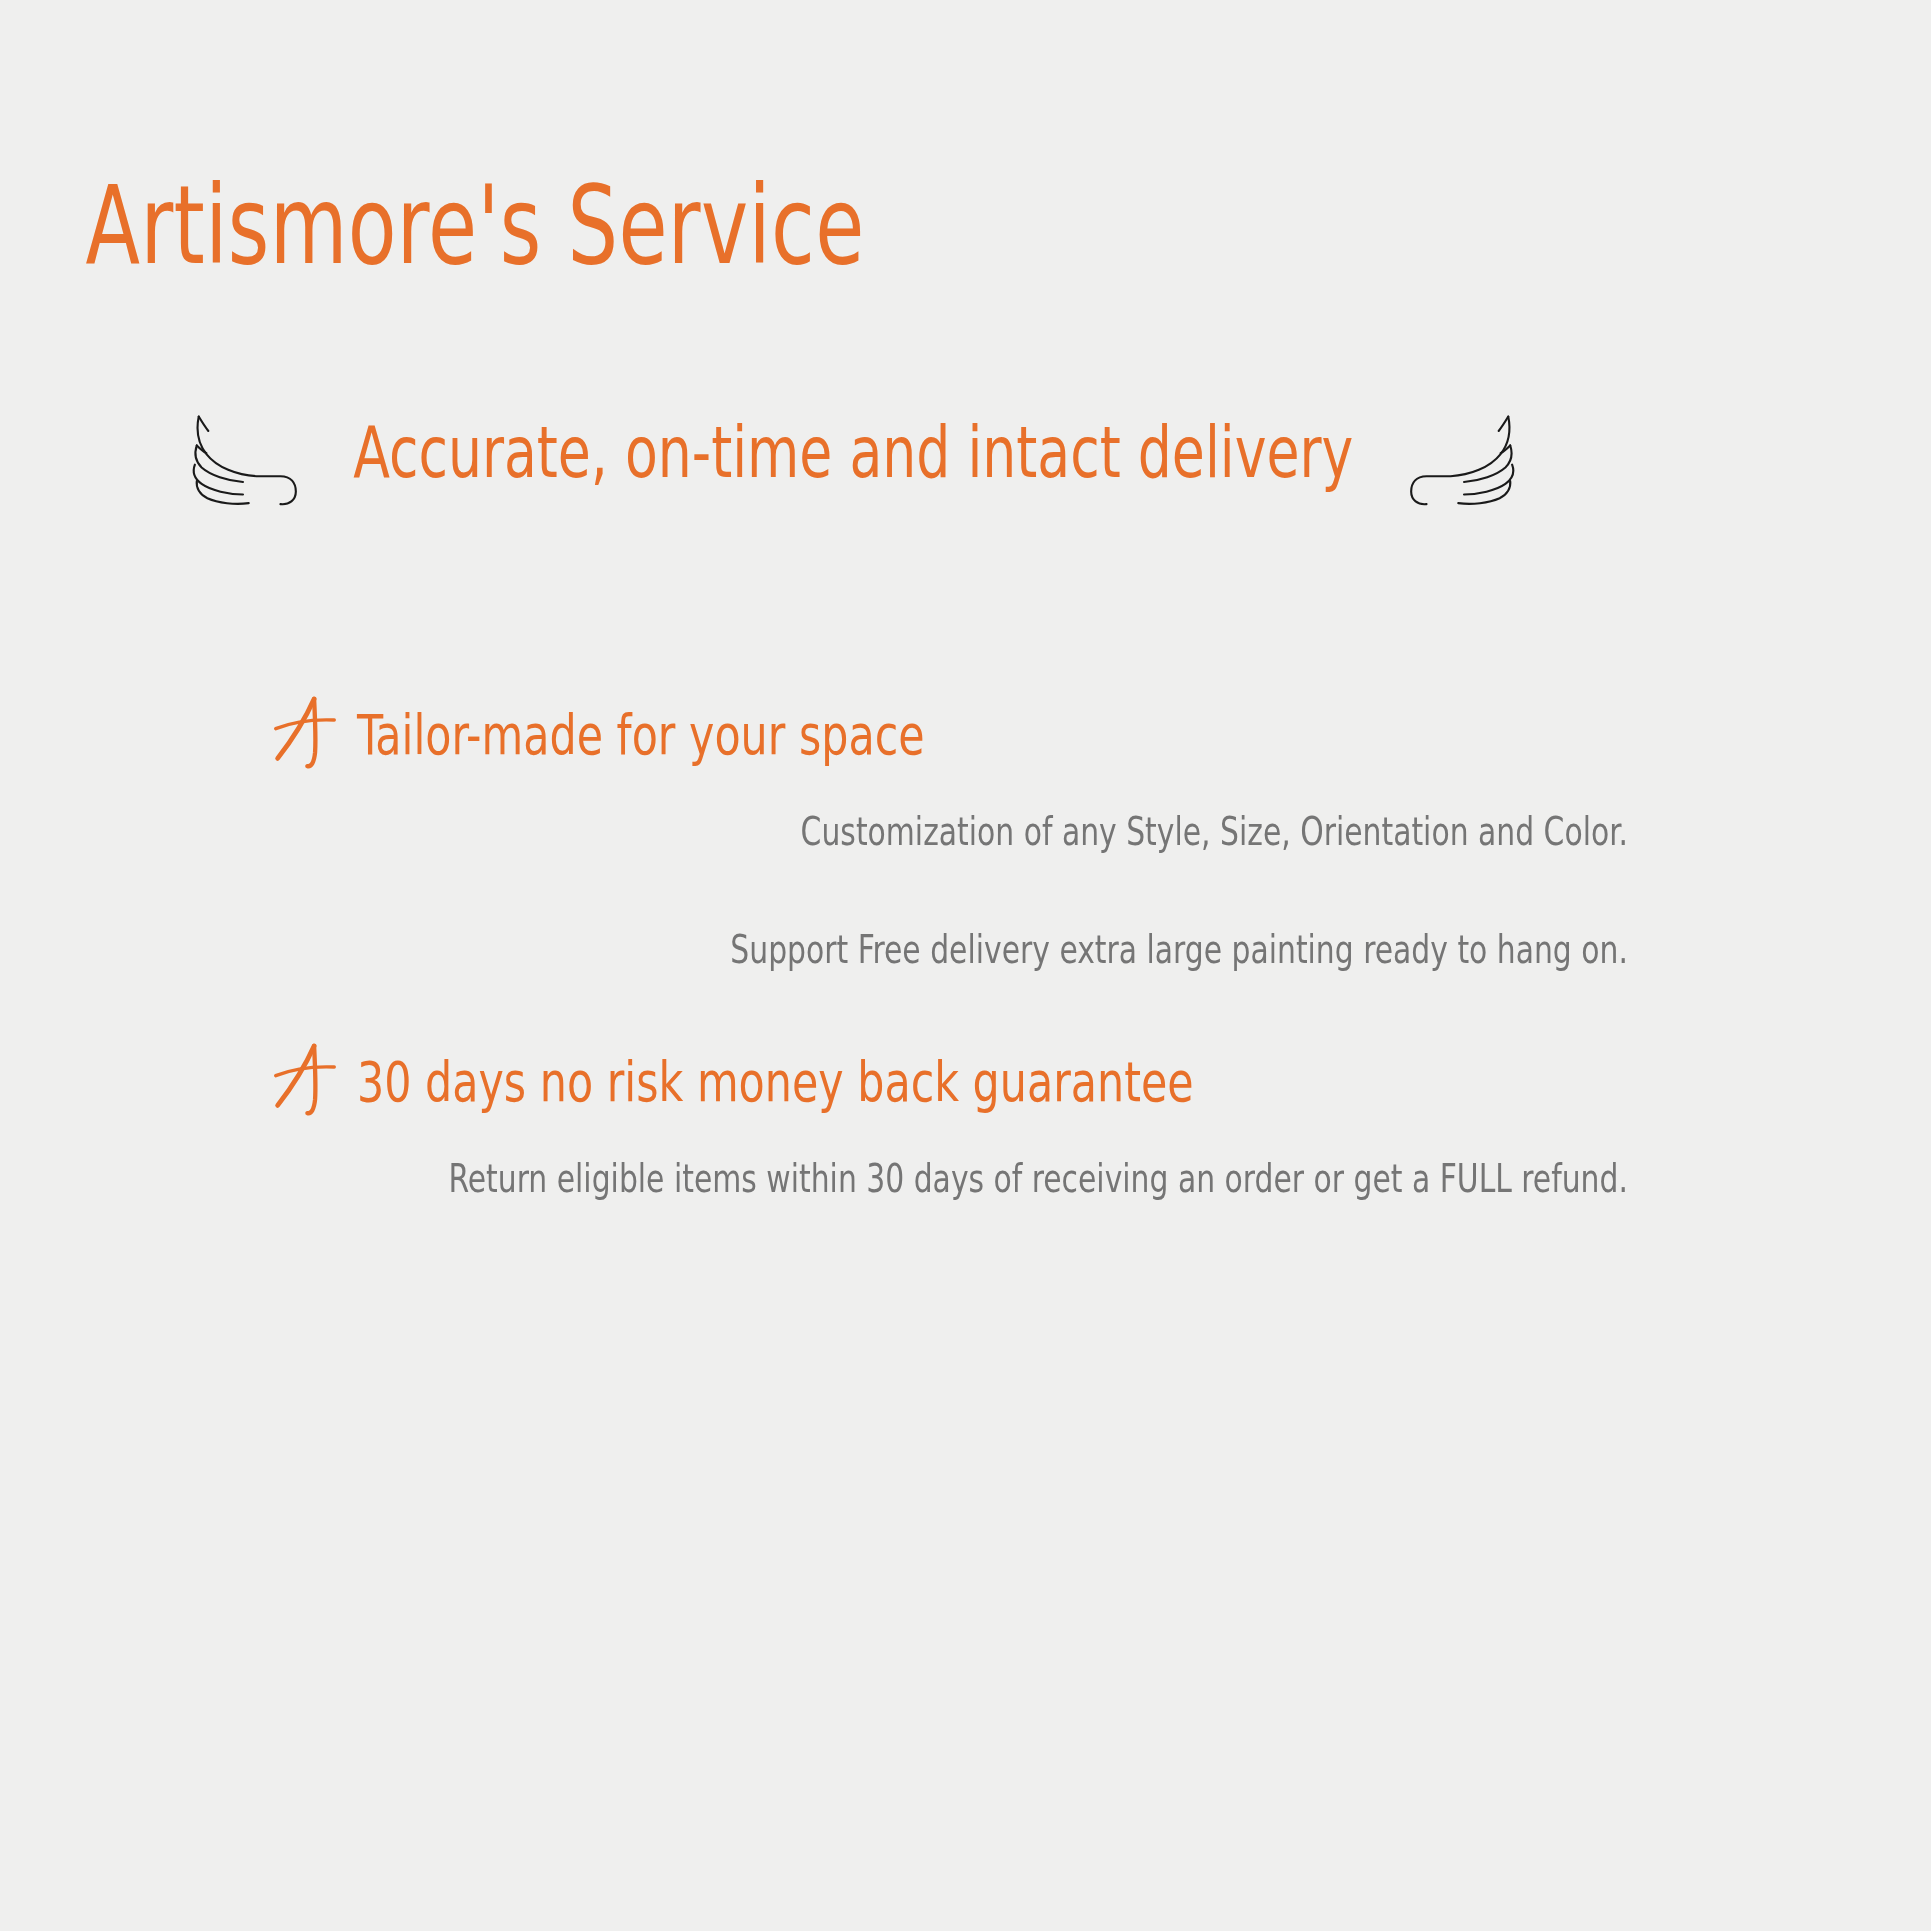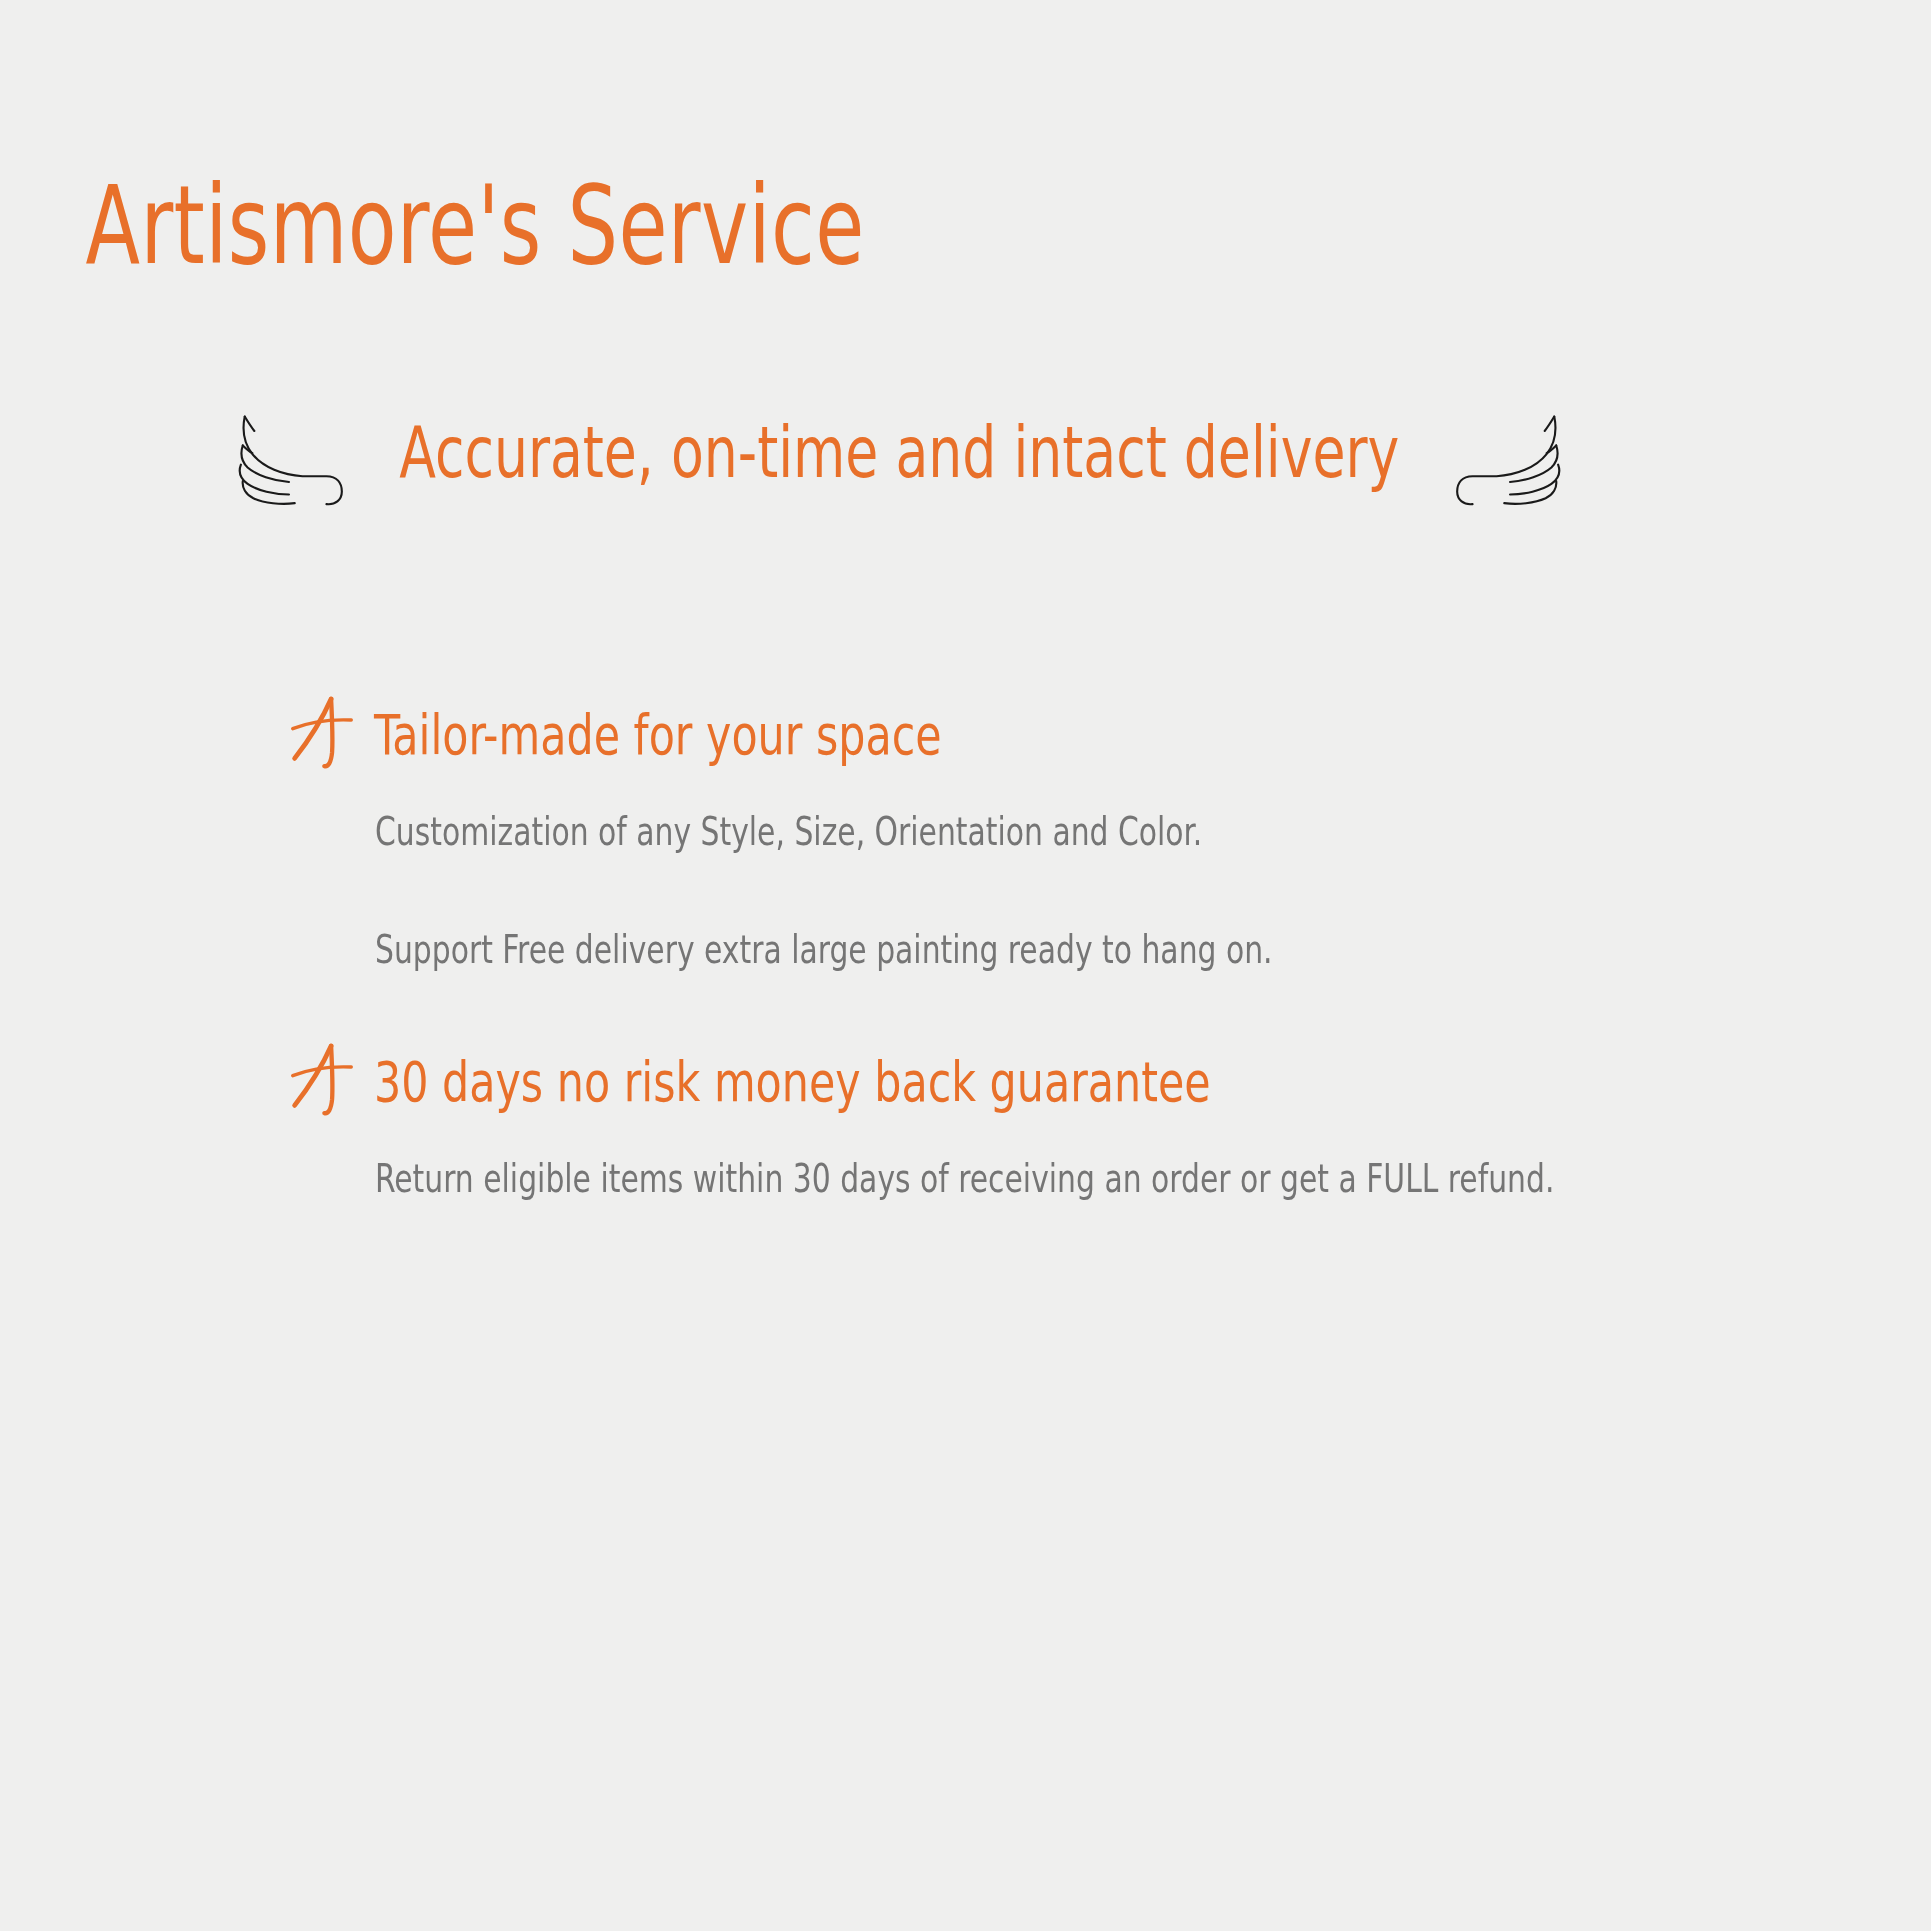--- a/index.html
+++ b/index.html
@@ -44,21 +44,20 @@
   
   .subtitle-row {
     position: absolute;
     top: 406px;
     left: 0;
     width: 1707px;
     display: flex;
     align-items: center;
     justify-content: center;
     gap: 0;
-    padding-left: 46px;
   }
   .wing {
     display: block;
     width: 114px;
     height: 100px;
     flex: 0 0 auto;
   }
   .wing.right { transform: scaleX(-1); }
   .wing svg { display: block; width: 100%; height: 100%; }
 
@@ -71,22 +70,23 @@
     transform: scaleX(0.84);
     transform-origin: center center;
     margin: 0 -41px;
     padding-bottom: 5.8px;
   }
 
   
   .list {
     position: absolute;
     top: 701px;
-    left: 286px;
+    left: 269px;
     width: 1583px;
+    text-align: right;
   }
   .item {
     position: relative;
     margin-bottom: 79px;
   }
   .item:last-child { margin-bottom: 8px; }
 
   .item-head {
     display: flex;
     align-items: flex-start;

